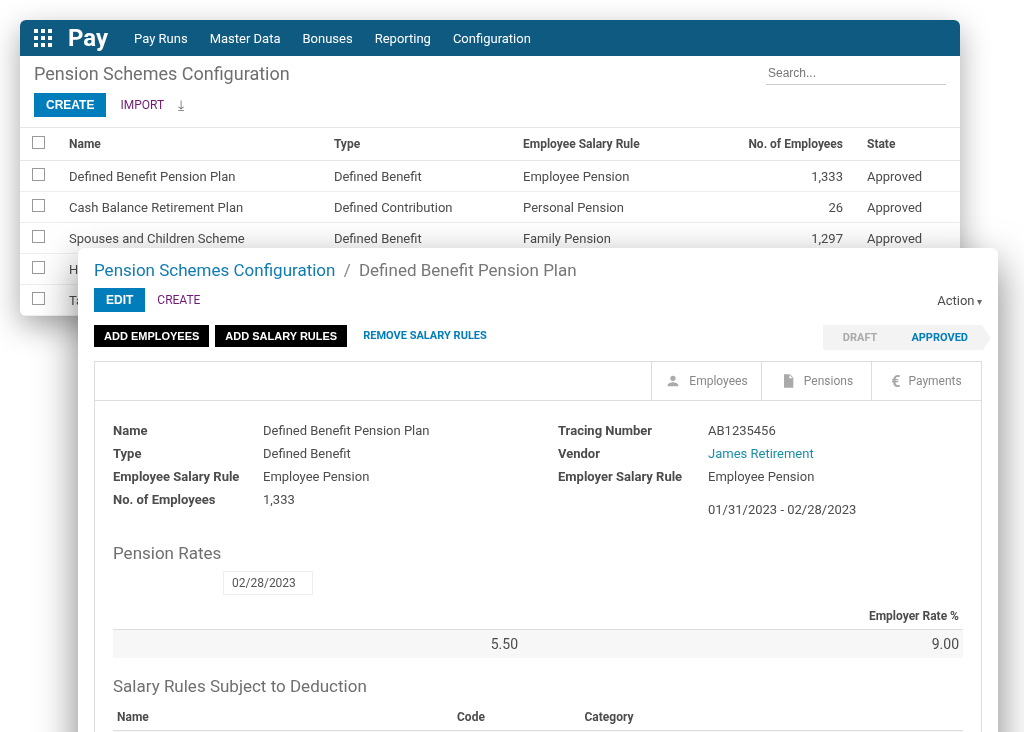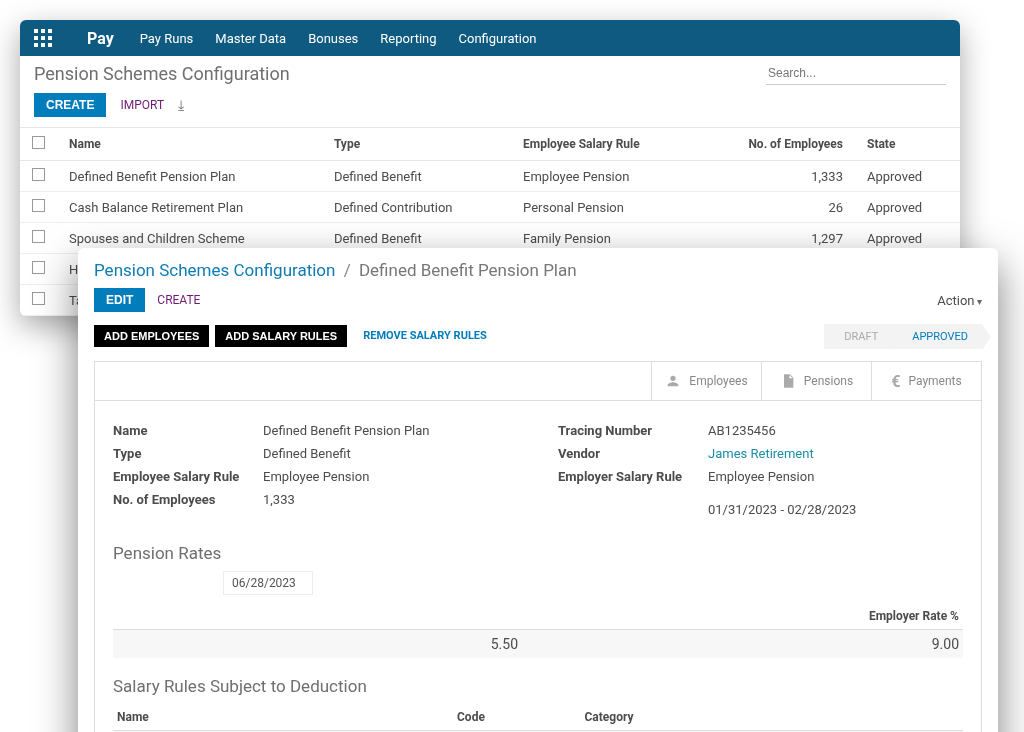--- a/index.html
+++ b/index.html
@@ -34,21 +34,21 @@
   }
   .grid-icon {
     width: 18px; height: 18px;
     display: grid;
     grid-template-columns: repeat(3,4px);
     grid-template-rows: repeat(3,4px);
     gap: 3px;
     margin: 0 16px 0 4px;
   }
   .grid-icon span { background: #fff; }
-  .app-title { font-size: 16px; font-weight: 700; margin-right: 26px; margin-left: 19px; }
+  .app-title { font-size: 24px; font-weight: 700; margin-right: 26px; }
   .nav-item { margin-right: 22px; font-size: 13px; cursor: pointer; }
   .subheader {
     display: flex; align-items: center; justify-content: space-between;
     padding: 6px 14px 0;
   }
   .page-title { font-size: 18px; color: #6f6f6f; }
   .search-input {
     border: none; border-bottom: 1px solid #ccc;
     width: 180px; font-size: 12px; padding: 4px 2px; outline: none;
     color:#888;
@@ -104,21 +104,21 @@
   }
   .btn-secondary {
     background:#000000; color:#fff; border:none;
     padding:5px 10px; font-size:11px; font-weight:700; cursor:pointer;
   }
   .btn-secondary.outline {
     background:transparent; color:#007dba;
   }
   .status-strip {
     position:absolute; right:16px; top:0; height:26px;
-    display:flex; align-items:flex-start; font-size:11px; font-weight:400;
+    display:flex; align-items:center; font-size:11px; font-weight:700;
   }
   .status-seg {
     position:relative; padding: 6px 14px 6px 20px;
     background:#f3f3f3; color:#aaa;
   }
   .status-seg::after {
     content:""; position:absolute; right:-9px; top:0;
     border-top:13px solid transparent;
     border-bottom:13px solid transparent;
     border-left:9px solid #f3f3f3;
@@ -335,21 +335,21 @@
           <div class="field">
               <div class="lab"></div>
               <div class="val" style="margin-top:10px">01/31/2023 - 02/28/2023</div>
             </div>
         </div>
       </div>
 
       <div style="display:flex;">
         <div class="section-title">Pension Rates</div>
       </div>
-      <div class="date-chip">06/28/2023</div>
+      <div class="date-chip">02/28/2023</div>
       <div class="rates-head">
         <div class="r2">Employer Rate %</div>
       </div>
       <div class="rates-row">
         <div class="r1">5.50</div>
         <div class="r2">9.00</div>
       </div>
 
       <div class="section-title">Salary Rules Subject to Deduction</div>
       <table class="rules">

